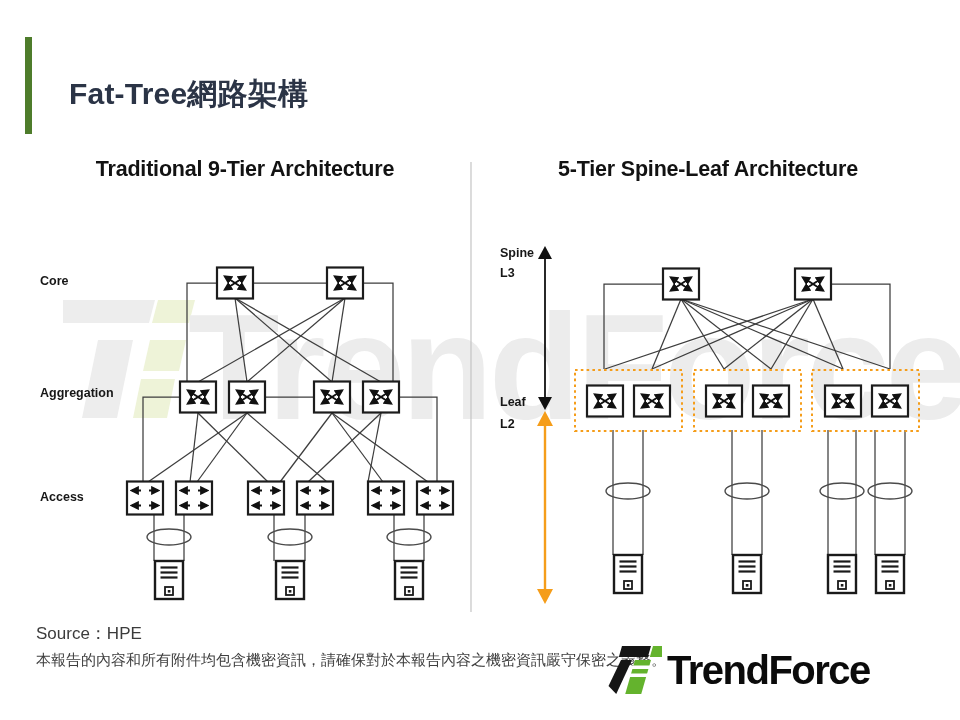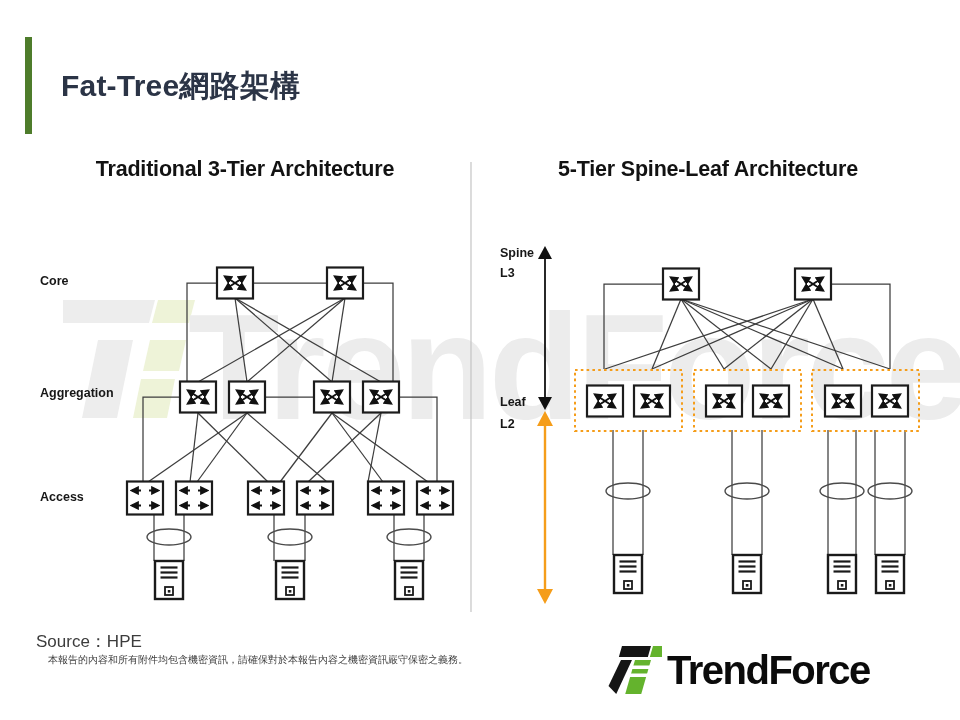--- a/index.html
+++ b/index.html
@@ -5,32 +5,32 @@
   html,body{margin:0;padding:0;background:#fff;}
   body{width:960px;height:720px;position:relative;overflow:hidden;
        font-family:"Liberation Sans","DejaVu Sans",sans-serif;}
   
   .watermark{position:absolute;inset:0;z-index:0;}
   .wm-text{position:absolute;left:188px;top:292px;font-size:150px;font-weight:bold;
            letter-spacing:-4px;color:#ececec;white-space:nowrap;line-height:1;}
   .wm-mark{position:absolute;left:55px;top:295px;width:140px;height:135px;}
   
   .accent-bar{position:absolute;left:25px;top:37px;width:7px;height:97px;background:#4e7c2b;z-index:2;}
-  .slide-title{position:absolute;left:57px;top:62px;margin:4px;font-size:30px;font-weight:700;
+  .slide-title{position:absolute;left:57px;top:62px;margin:12px;font-size:30px;font-weight:700;
                color:#2b3446;z-index:2;letter-spacing:.2px;}
   
   .diag-heading{position:absolute;top:157px;width:360px;text-align:center;font-size:21.5px;
                 font-weight:bold;color:#121212;z-index:2;letter-spacing:-.2px;}
   .diag-heading.left{left:65px;}
   .diag-heading.right{left:528px;}
   
   #diagram{position:absolute;left:0;top:0;z-index:1;}
   
-  .source{position:absolute;left:36px;top:622px;font-size:17px;color:#3c3c3c;z-index:2;margin-top:8px;}
-  .disclaimer{position:absolute;left:48px;top:651px;font-size:10px;line-height:18.5px;
+  .source{position:absolute;left:36px;top:622px;font-size:17px;color:#3c3c3c;z-index:2;}
+  .disclaimer{position:absolute;left:36px;top:651px;font-size:15px;line-height:18.5px;
               color:#404040;z-index:2;}
   .footer-logo{position:absolute;left:608px;top:644px;display:flex;align-items:center;z-index:2;}
   .logo-text{font-size:40px;font-weight:800;color:#0b0b0b;letter-spacing:-1.5px;margin-left:5px;}
 </style>
 </head>
 <body>
 
 <div class="watermark">
   <svg class="wm-mark" width="140" height="135" viewBox="0 0 140 135">
     <polygon points="8,5 100,5 94,28 8,28" fill="#ededed"></polygon>
@@ -38,21 +38,21 @@
     <polygon points="103,5 140,5 134,28 97,28" fill="#eef3d8"></polygon>
     <polygon points="95,45 131,45 124,76 88,76" fill="#eef3d8"></polygon>
     <polygon points="86,84 120,84 112,123 78,123" fill="#eef3d8"></polygon>
   </svg>
   <div class="wm-text">TrendForce</div>
 </div>
 
 <div class="accent-bar"></div>
 <h1 class="slide-title">Fat-Tree網路架構</h1>
 
-<div class="diag-heading left">Traditional 3-Tier Architecture</div>
+<div class="diag-heading left">Traditional 9-Tier Architecture</div>
 <div class="diag-heading right">5-Tier Spine-Leaf Architecture</div>
 
 <svg id="diagram" width="960" height="720" viewBox="0 0 960 720">
   <defs>
     <marker id="ah" viewBox="0 0 10 10" refX="7.5" refY="5" markerWidth="4.6" markerHeight="4.6" orient="auto-start-reverse">
         <path d="M0,0 L10,5 L0,10 z" fill="#111"></path>
       </marker>
   </defs>
   <g id="gen">
       <line x1="471" y1="162" x2="471" y2="612" stroke="#c4c4c4" stroke-width="1.2"></line>

